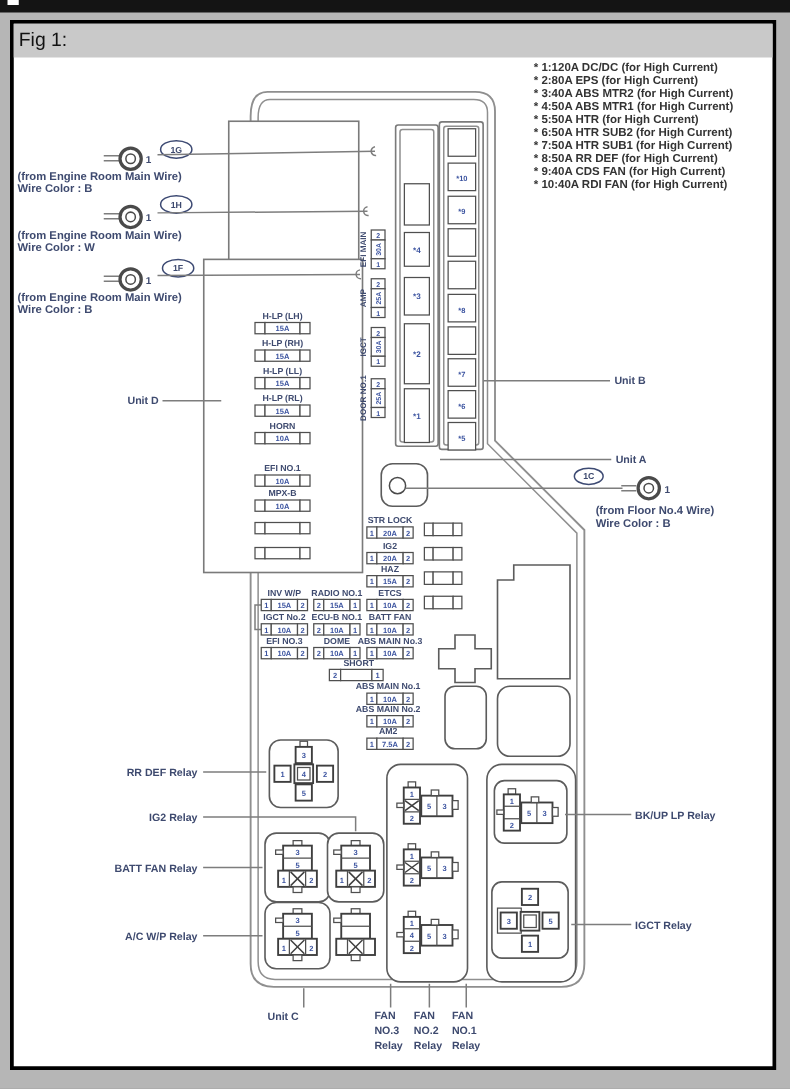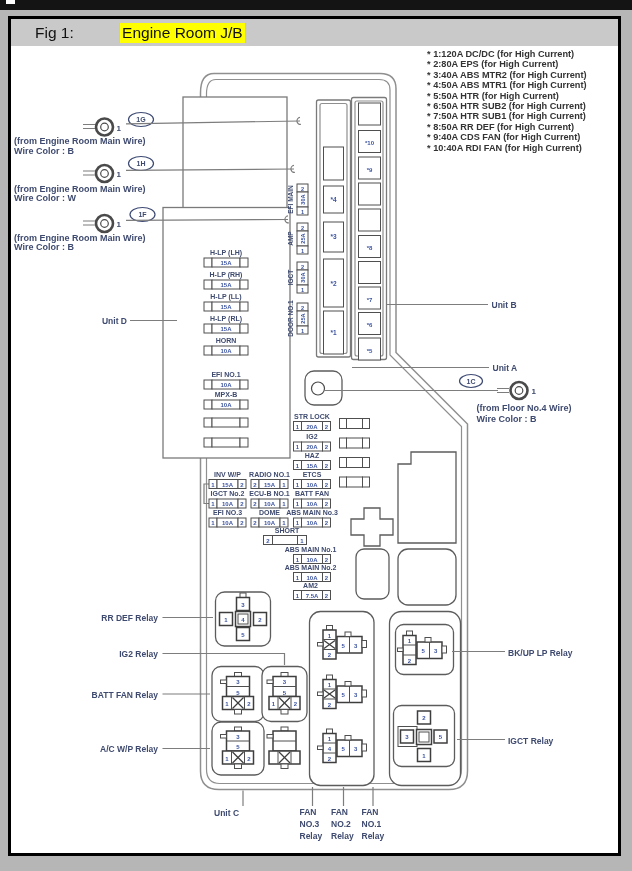--- a/index.html
+++ b/index.html
@@ -3,22 +3,22 @@
 <meta charset="utf-8">
 <style>
   html,body{margin:0;padding:0;background:#9a9a9a;}
   .page{position:relative;width:632px;height:871px;background:#b6b6b6;overflow:hidden;
         font-family:"Liberation Sans",sans-serif;}
   .topbar{position:absolute;left:0;top:0;width:632px;height:10px;background:#141414;}
   .notch{position:absolute;left:6px;top:0;width:9px;height:4px;background:#ffffff;}
   .content{position:absolute;left:8px;top:16px;width:613px;height:840px;background:#ffffff;
            border:3px solid #000;box-sizing:border-box;}
   .titlebar{position:absolute;left:0;top:0;right:0;height:27px;background:#c9c9c9;
-            display:flex;align-items:center;padding-left:24px;font-size:15.5px;color:#121212;
-            white-space:pre;gap:42px;}
+            display:flex;align-items:center;padding-left:4px;font-size:15.5px;color:#121212;
+            white-space:pre;}
   .hl{background:#ffff00;padding:1px 2px;}
   svg.diagram{position:absolute;left:0;top:0;}
   
   .body{fill:#ffffff;stroke:#8f8f8f;stroke-width:1.5;}
   .bodyi{fill:none;stroke:#8f8f8f;stroke-width:1.2;}
   .hbox{fill:#ffffff;stroke:#7a7a7a;stroke-width:1.3;}
   .cont{fill:#ffffff;stroke:#5c5c5c;stroke-width:1.3;}
   .cell{fill:#ffffff;stroke:#4f4f4f;stroke-width:1;}
   .cellb{fill:#ffffff;stroke:#3e3e3e;stroke-width:1.5;}
   .dv{stroke:#4f4f4f;stroke-width:1;}
@@ -37,21 +37,21 @@
   .note{font-size:9.2px;font-weight:bold;fill:#333333;}
 </style>
 </head>
 <body>
 
 <div class="page">
   <div class="topbar">
     <div class="notch"></div>
   </div>
   <div class="content">
-    <div class="titlebar"><span>Fig 1: </span><span class="hl">Engine Room J/B</span></div>
+    <div class="titlebar"><span>Fig 1: </span></div>
   </div>
 
   <svg class="diagram" width="632" height="871" viewBox="0 0 632 871">
 
     <g>
       <path class="body" d="M214 73.5 H380 Q396 73.5 396 89 V352.5 L467.5 424 V771 Q467.5 789.5 449 789.5 H219 Q200.5 789.5 200.5 771 V93 Q200.5 73.5 214 73.5 Z"></path>
       <path class="bodyi" d="M216 79.5 H379 Q390 79.5 390 90 V355 L461.5 426.5 V769 Q461.5 783.5 448 783.5 H220 Q206.5 783.5 206.5 769 V94 Q206.5 79.5 216 79.5 Z"></path>
     </g>
 
     <g>

